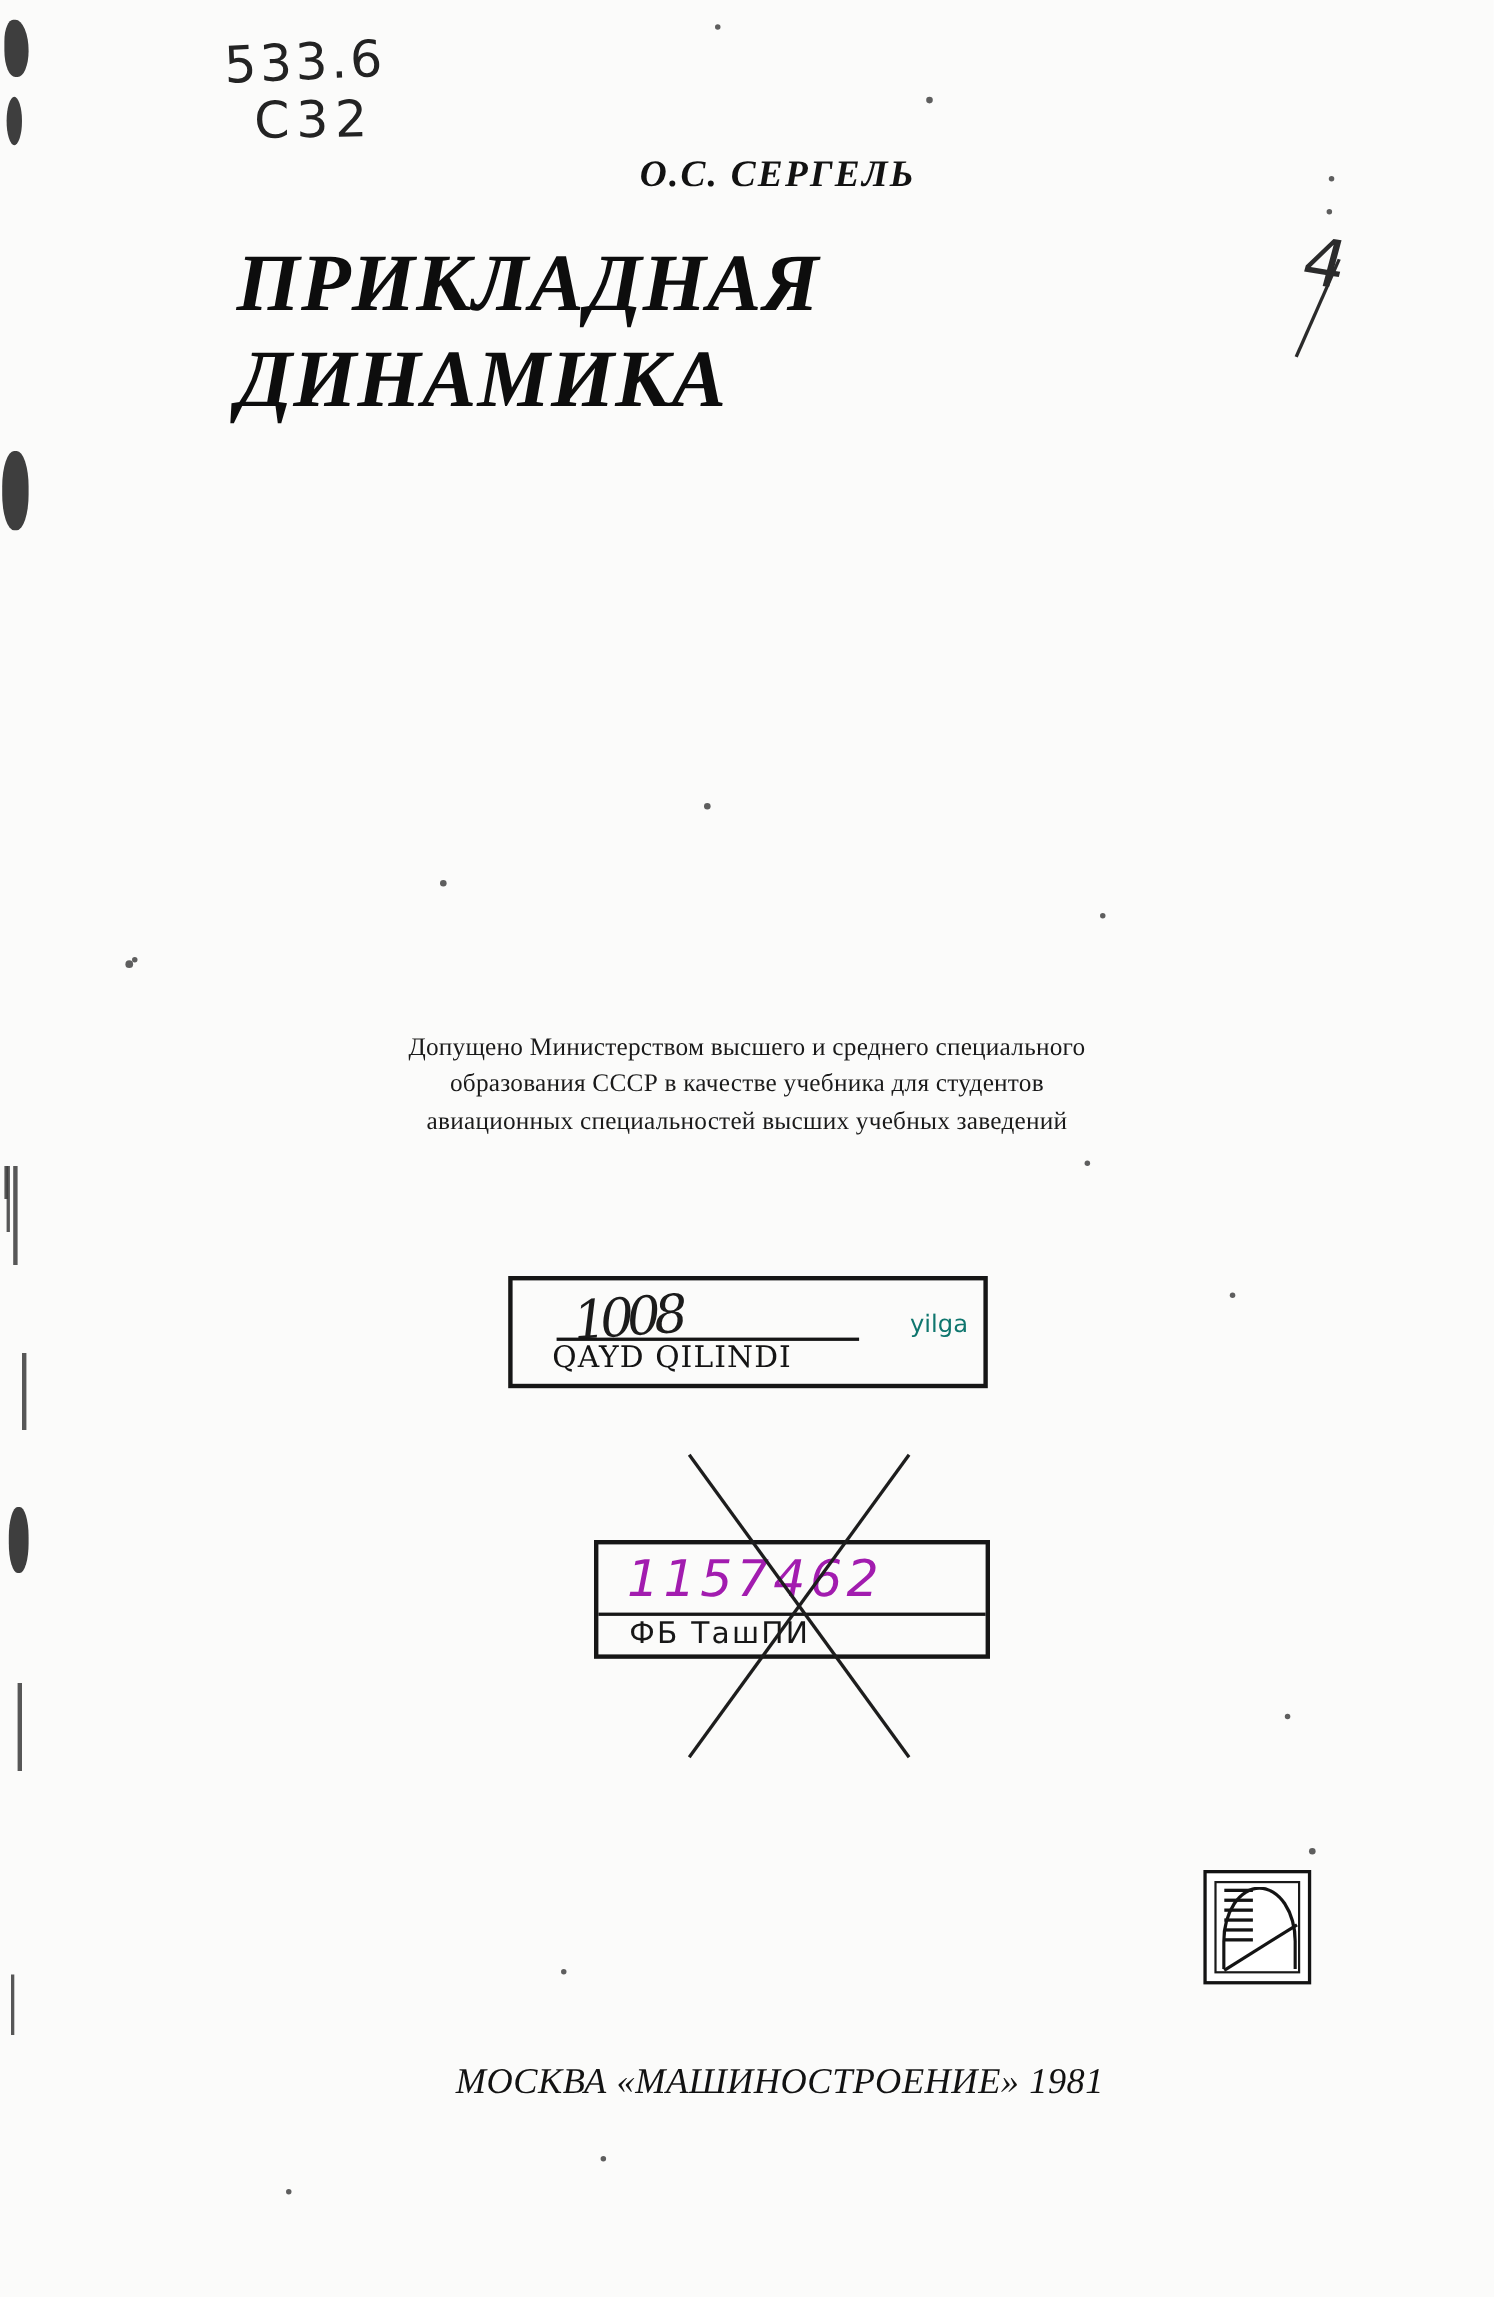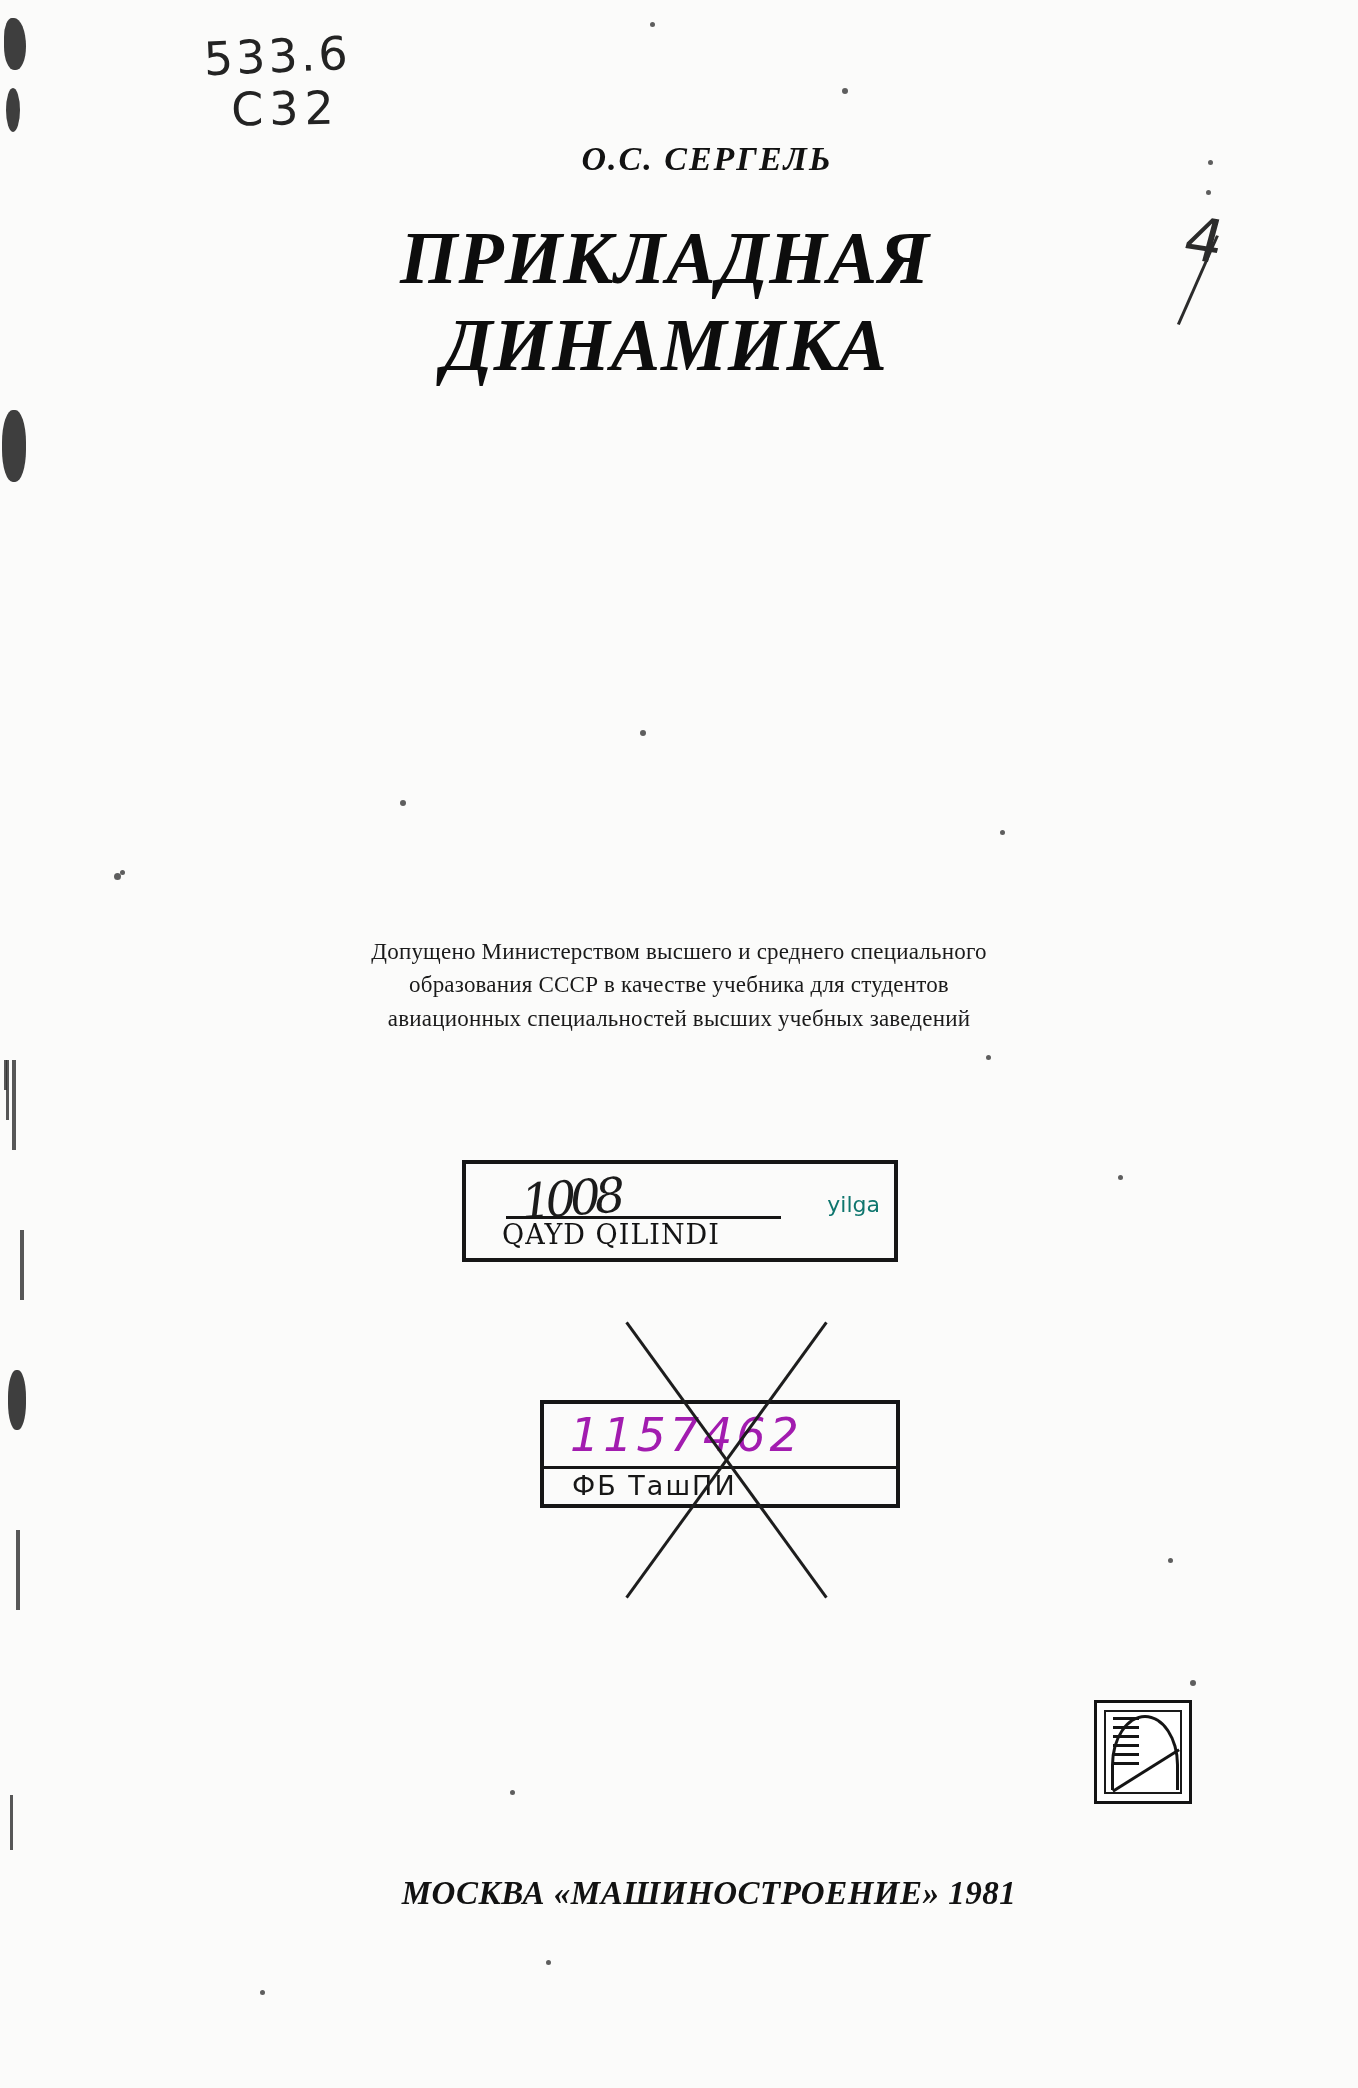--- a/index.html
+++ b/index.html
@@ -73,21 +73,21 @@
     position: absolute;
     left: 215px;
     top: 215px;
     width: 900px;
     font-style: italic;
     font-weight: bold;
     font-size: 74px;
     line-height: 1.18;
     letter-spacing: 1px;
     color: #0d0d0d;
-    text-align: center;
+    text-align: left;
   }
   .title .tl { display: block; white-space: nowrap; }
 
   
   .hand-four {
     position: absolute;
     left: 1185px;
     top: 205px;
     font-family: "DejaVu Sans", sans-serif;
     font-size: 60px;
@@ -271,21 +271,21 @@
 
   
   .publisher {
     position: absolute;
     left: 0;
     right: 0;
     top: 1875px;
     text-align: center;
     padding-left: 60px;
     font-style: italic;
-    font-weight: bold;
+    font-weight: normal;
     font-size: 33px;
     letter-spacing: .5px;
     color: #121212;
   }
 
   
   .mark {
     position: absolute;
     background: #2e2e2e;
     opacity: .8;

